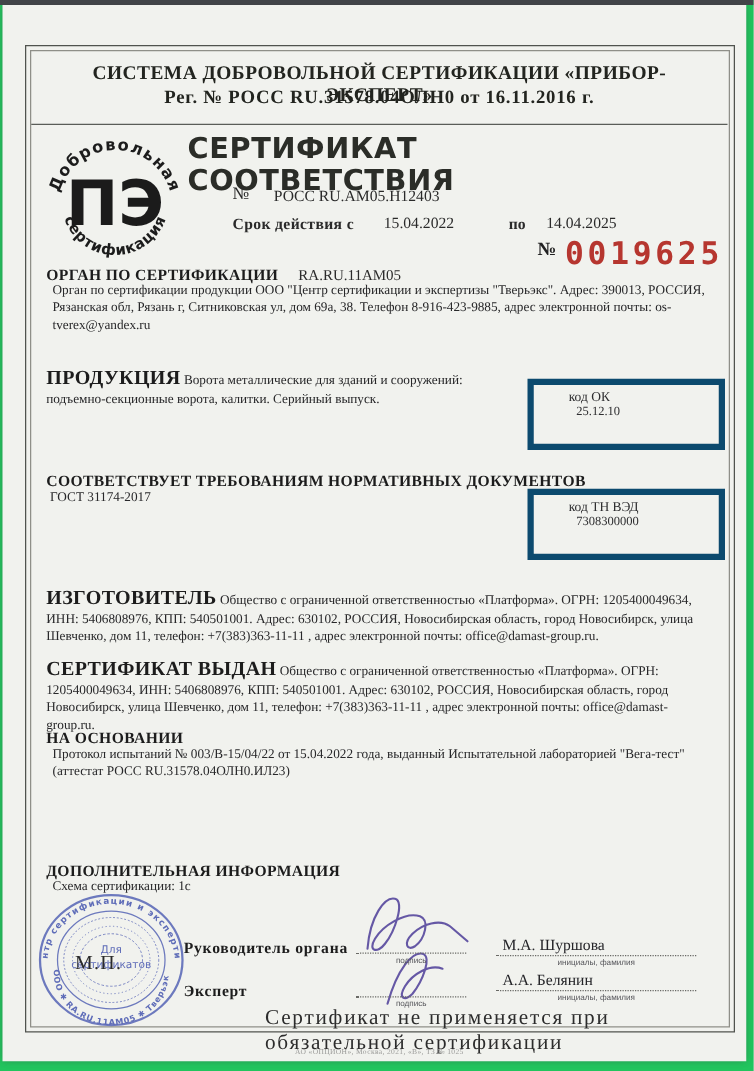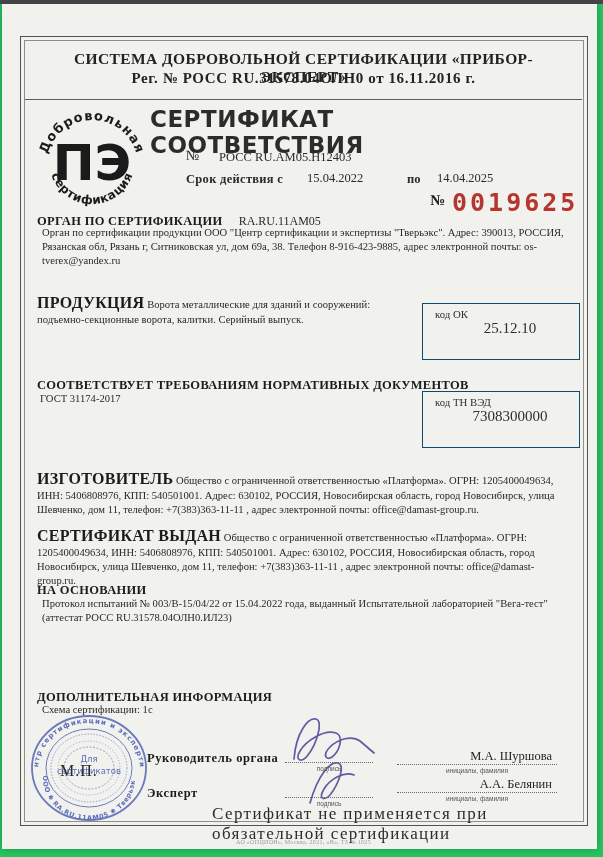--- a/index.html
+++ b/index.html
@@ -25,29 +25,29 @@
   .validity-label{position:absolute;left:184px;top:168px;font-weight:bold;font-size:12.5px;color:#2a2a2a;letter-spacing:.3px;}
   .form-no{position:absolute;left:450px;top:184px;font-family:"DejaVu Sans Mono", monospace;
            font-weight:bold;font-size:25px;letter-spacing:3px;color:#b6362f;}
   .form-no-sign{position:absolute;left:428px;top:188px;font-weight:bold;font-size:15px;color:#222;}
 
   .sec-heading{font-weight:bold;font-size:12.5px;letter-spacing:.3px;color:#1c1c1c;}
   .heading-inline{font-weight:bold;font-size:16px;letter-spacing:.3px;color:#1c1c1c;}
   .body-text{font-size:10.6px;line-height:1.33;color:#28282a;}
   .abs{position:absolute;}
 
-  .code-box{position:absolute;left:420px;width:158px;border:1px solid #0c4a6e;background:transparent;
-            padding:4px 0 0 12px;box-sizing:border-box;}
+  .code-box{position:absolute;left:420px;width:158px;border:5px solid #0c4a6e;background:transparent;
+            padding:4px 0 0 28px;box-sizing:border-box;}
   .code-box .cb-label{font-size:10.8px;color:#2e2e30;}
-  .code-box .cb-value{font-size:15px;color:#2e2e30;padding-left:6px;text-align:center;}
+  .code-box .cb-value{font-size:10px;color:#2e2e30;padding-left:6px;}
 
   .role-label{position:absolute;font-weight:bold;font-size:12.5px;letter-spacing:.6px;color:#1d1d1d;}
   .sig-line{position:absolute;border-bottom:1px dotted #6a6a66;}
   .caption{position:absolute;font-family:"Liberation Sans", sans-serif;font-size:6.5px;color:#55555a;text-align:center;}
-  .sig-name{position:absolute;font-size:12.5px;color:#242428;text-align:right;}
+  .sig-name{position:absolute;font-size:12.5px;color:#242428;text-align:left;}
 
   .footer-note{position:absolute;left:210px;top:800px;width:360px;font-size:17px;letter-spacing:1.4px;color:#2c2c2c;}
   .print-footer{position:absolute;left:0;top:835px;width:603px;text-align:center;font-size:6px;color:#9a9a98;letter-spacing:.3px;}
 
   .mp{position:absolute;left:58px;top:758px;font-size:16px;color:#2a2a2a;letter-spacing:1px;}
   svg text{font-family:"DejaVu Sans", sans-serif;}
 </style>
 </head>
 <body>
 

